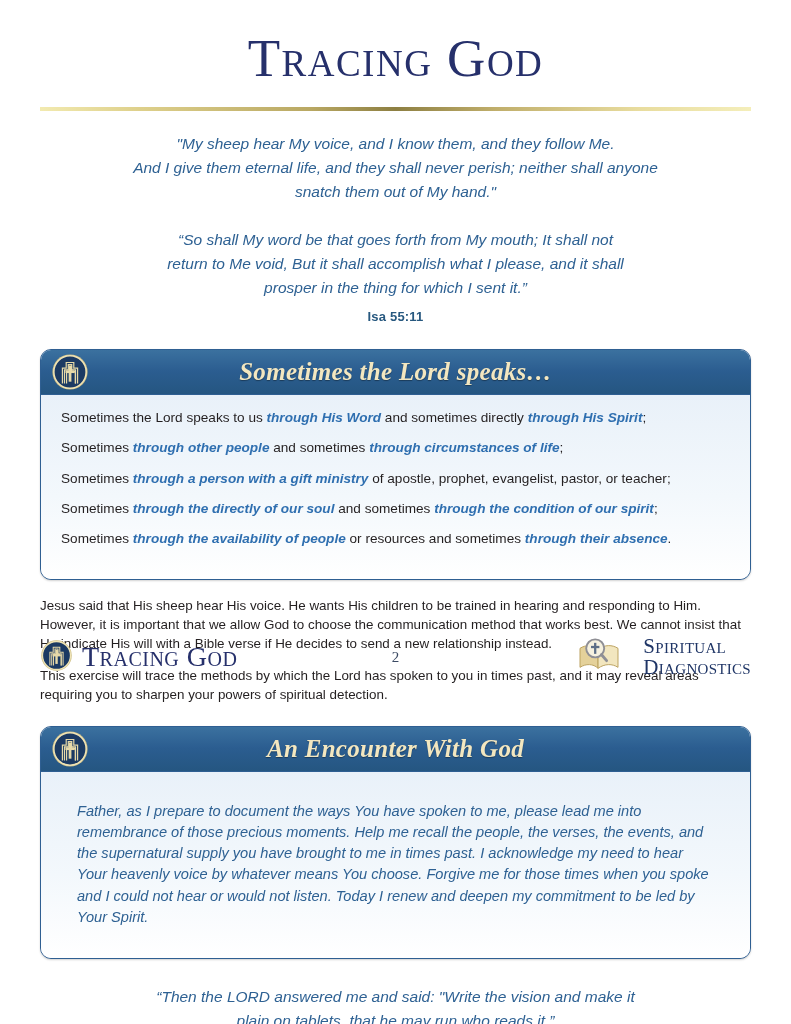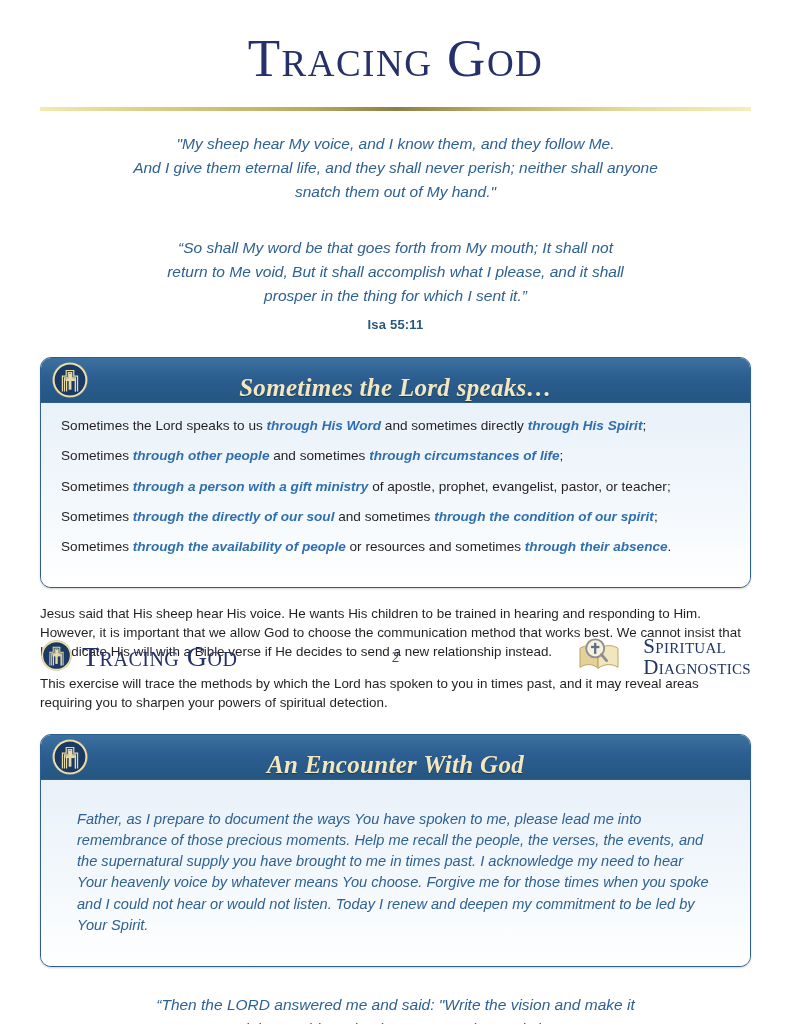--- a/index.html
+++ b/index.html
@@ -59,39 +59,39 @@
   .scripture-ref {
     display: block;
     font-style: normal;
     font-weight: bold;
     font-size: 13px;
     color: #27587f;
     margin-top: 7px;
     letter-spacing: .2px;
   }
   #scripture-top-1 { margin-top: 21px; }
-  #scripture-top-2 { margin-top: 32px; }
+  #scripture-top-2 { margin-top: 24px; }
   #scripture-bottom { margin-top: 26px; }
 
   
   .panel {
     margin-top: 22px;
     border: 1.4px solid #2f5f92;
     border-radius: 11px;
     background: #eef4fb;
     overflow: hidden;
     box-shadow: 0 1px 2px rgba(0,0,0,.18);
   }
   .panel-header {
     position: relative;
     height: 45px;
     background: linear-gradient(to bottom, #3b719f 0%, #2b5d90 48%, #255681 100%);
     border-bottom: 1.4px solid #2f5f92;
     display: flex;
-    align-items: flex-end;
+    align-items: center;
     justify-content: center;
   }
   .panel-header-title {
     font-family: "Liberation Serif", serif;
     font-style: italic;
     font-weight: bold;
     font-size: 25px;
     color: #f3e7c0;
     letter-spacing: .3px;
     text-shadow: 0 1px 1px rgba(0,0,0,.35);

